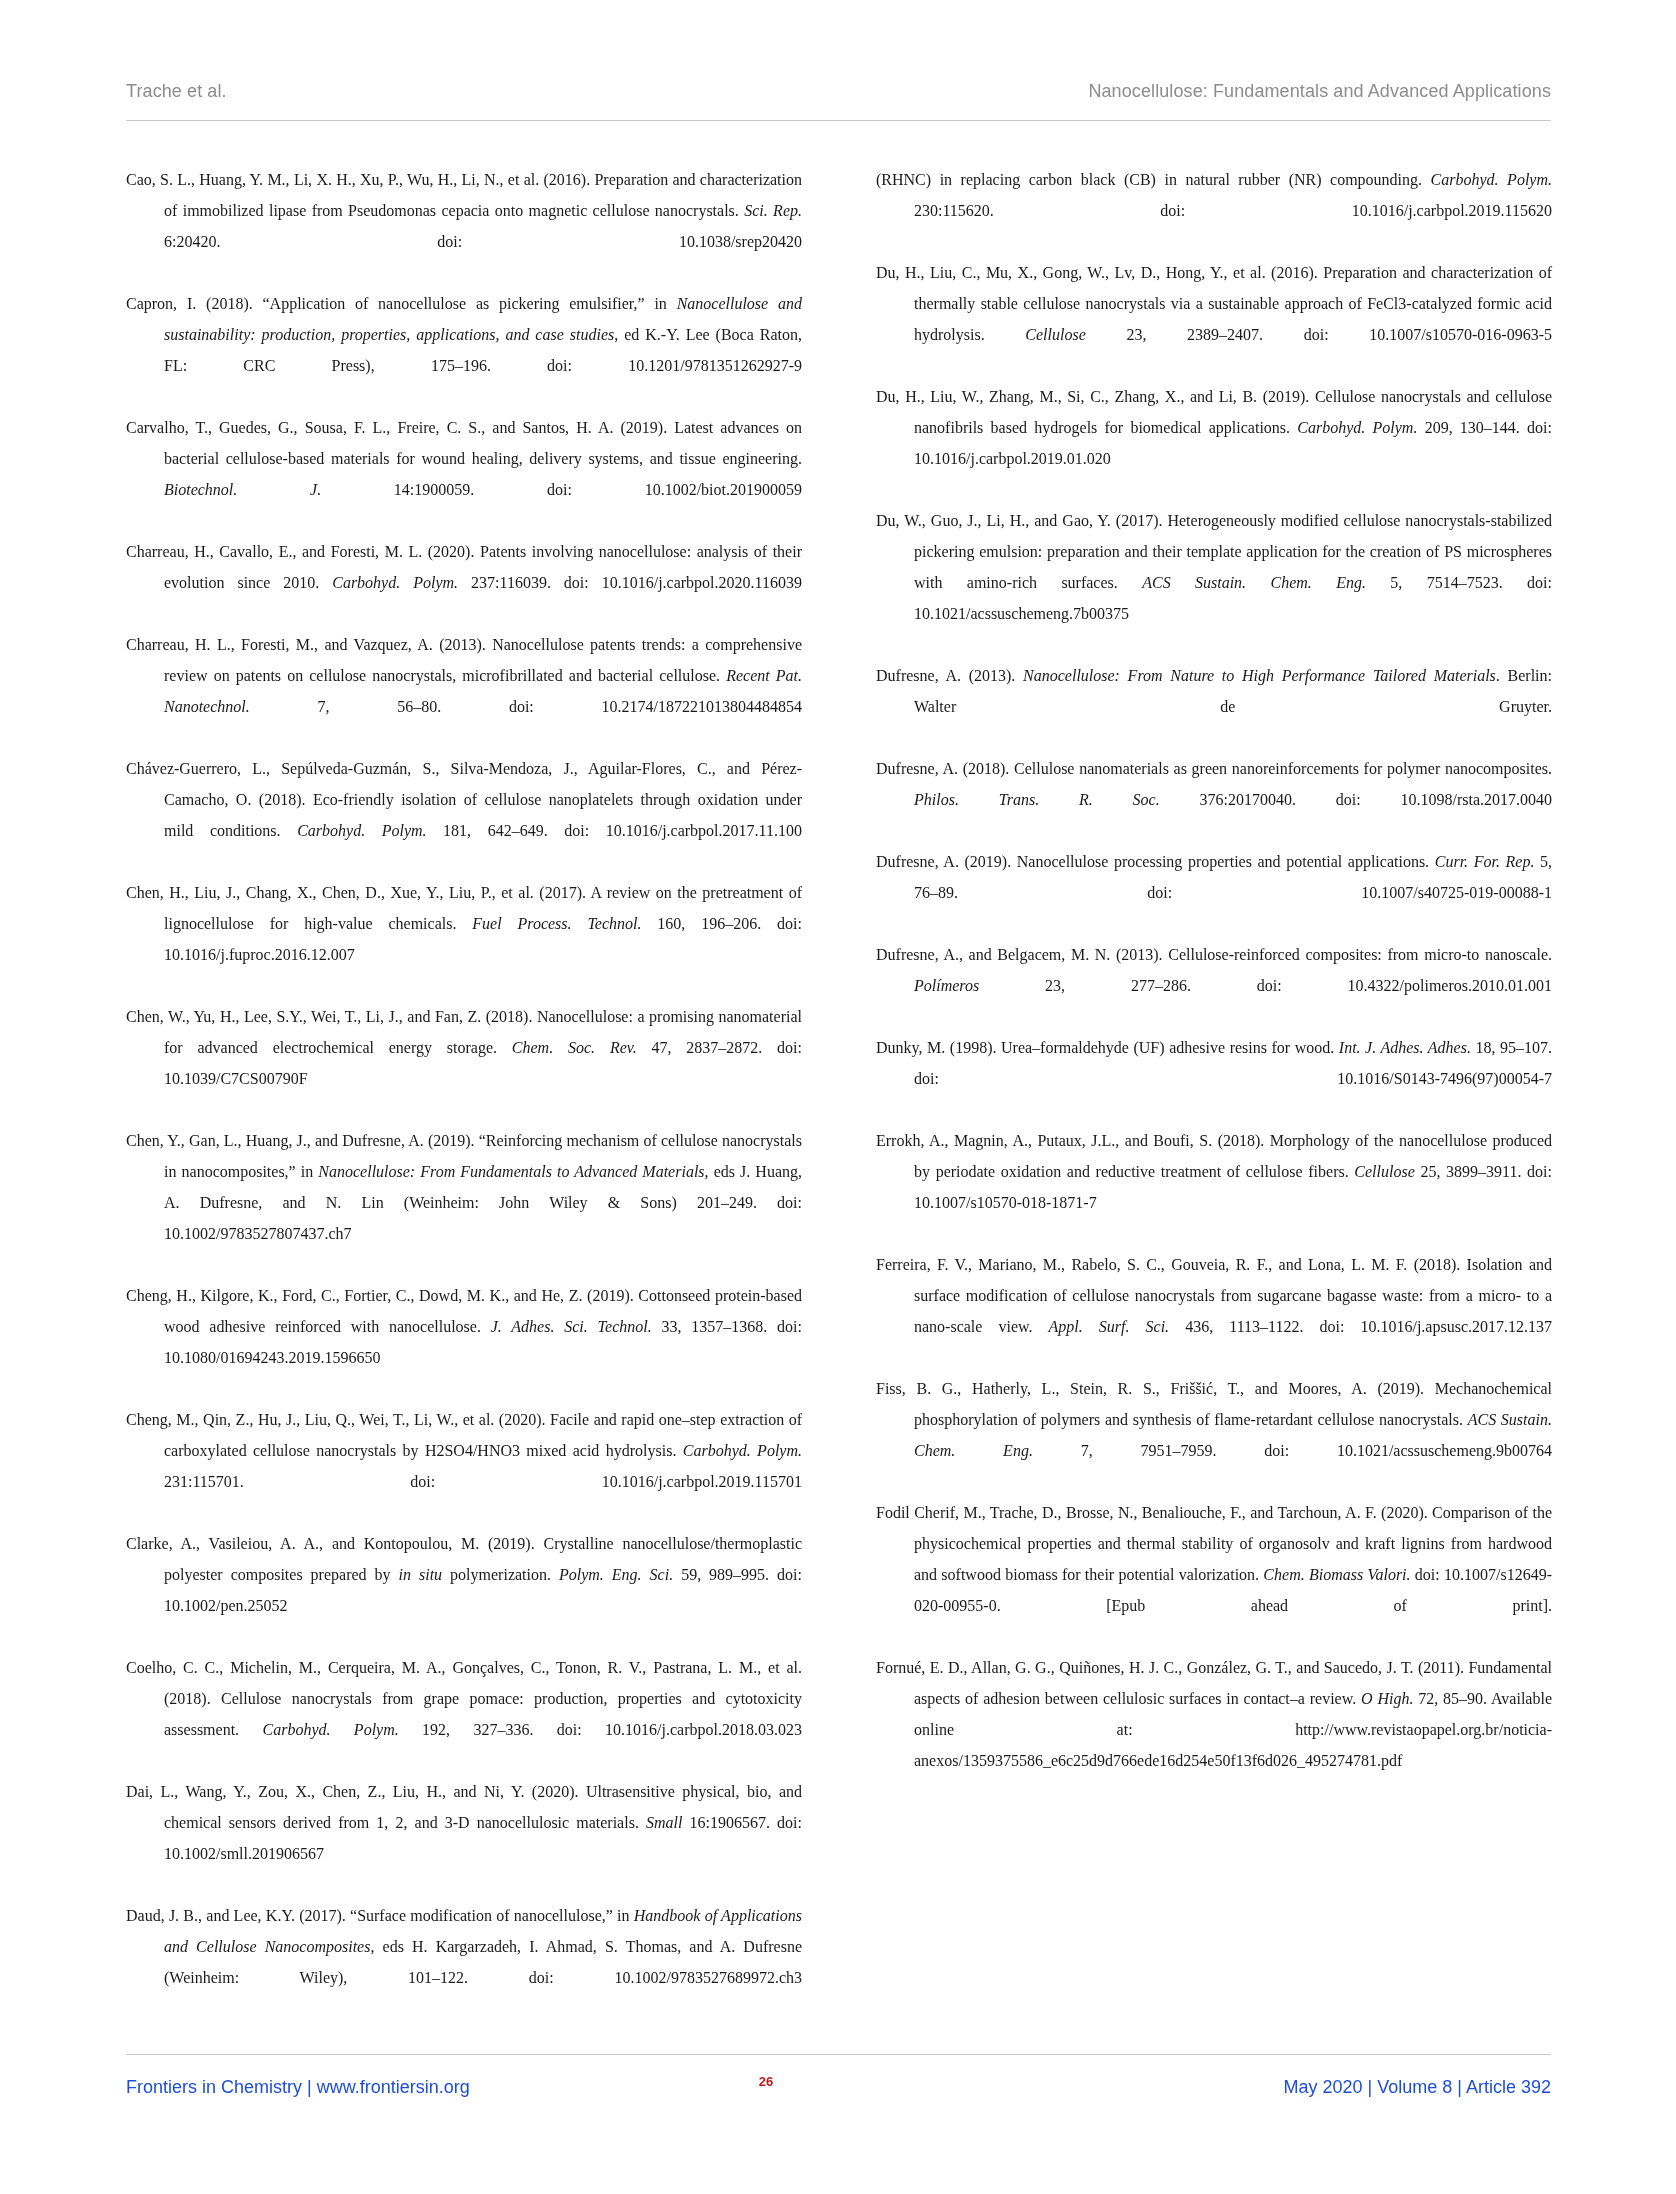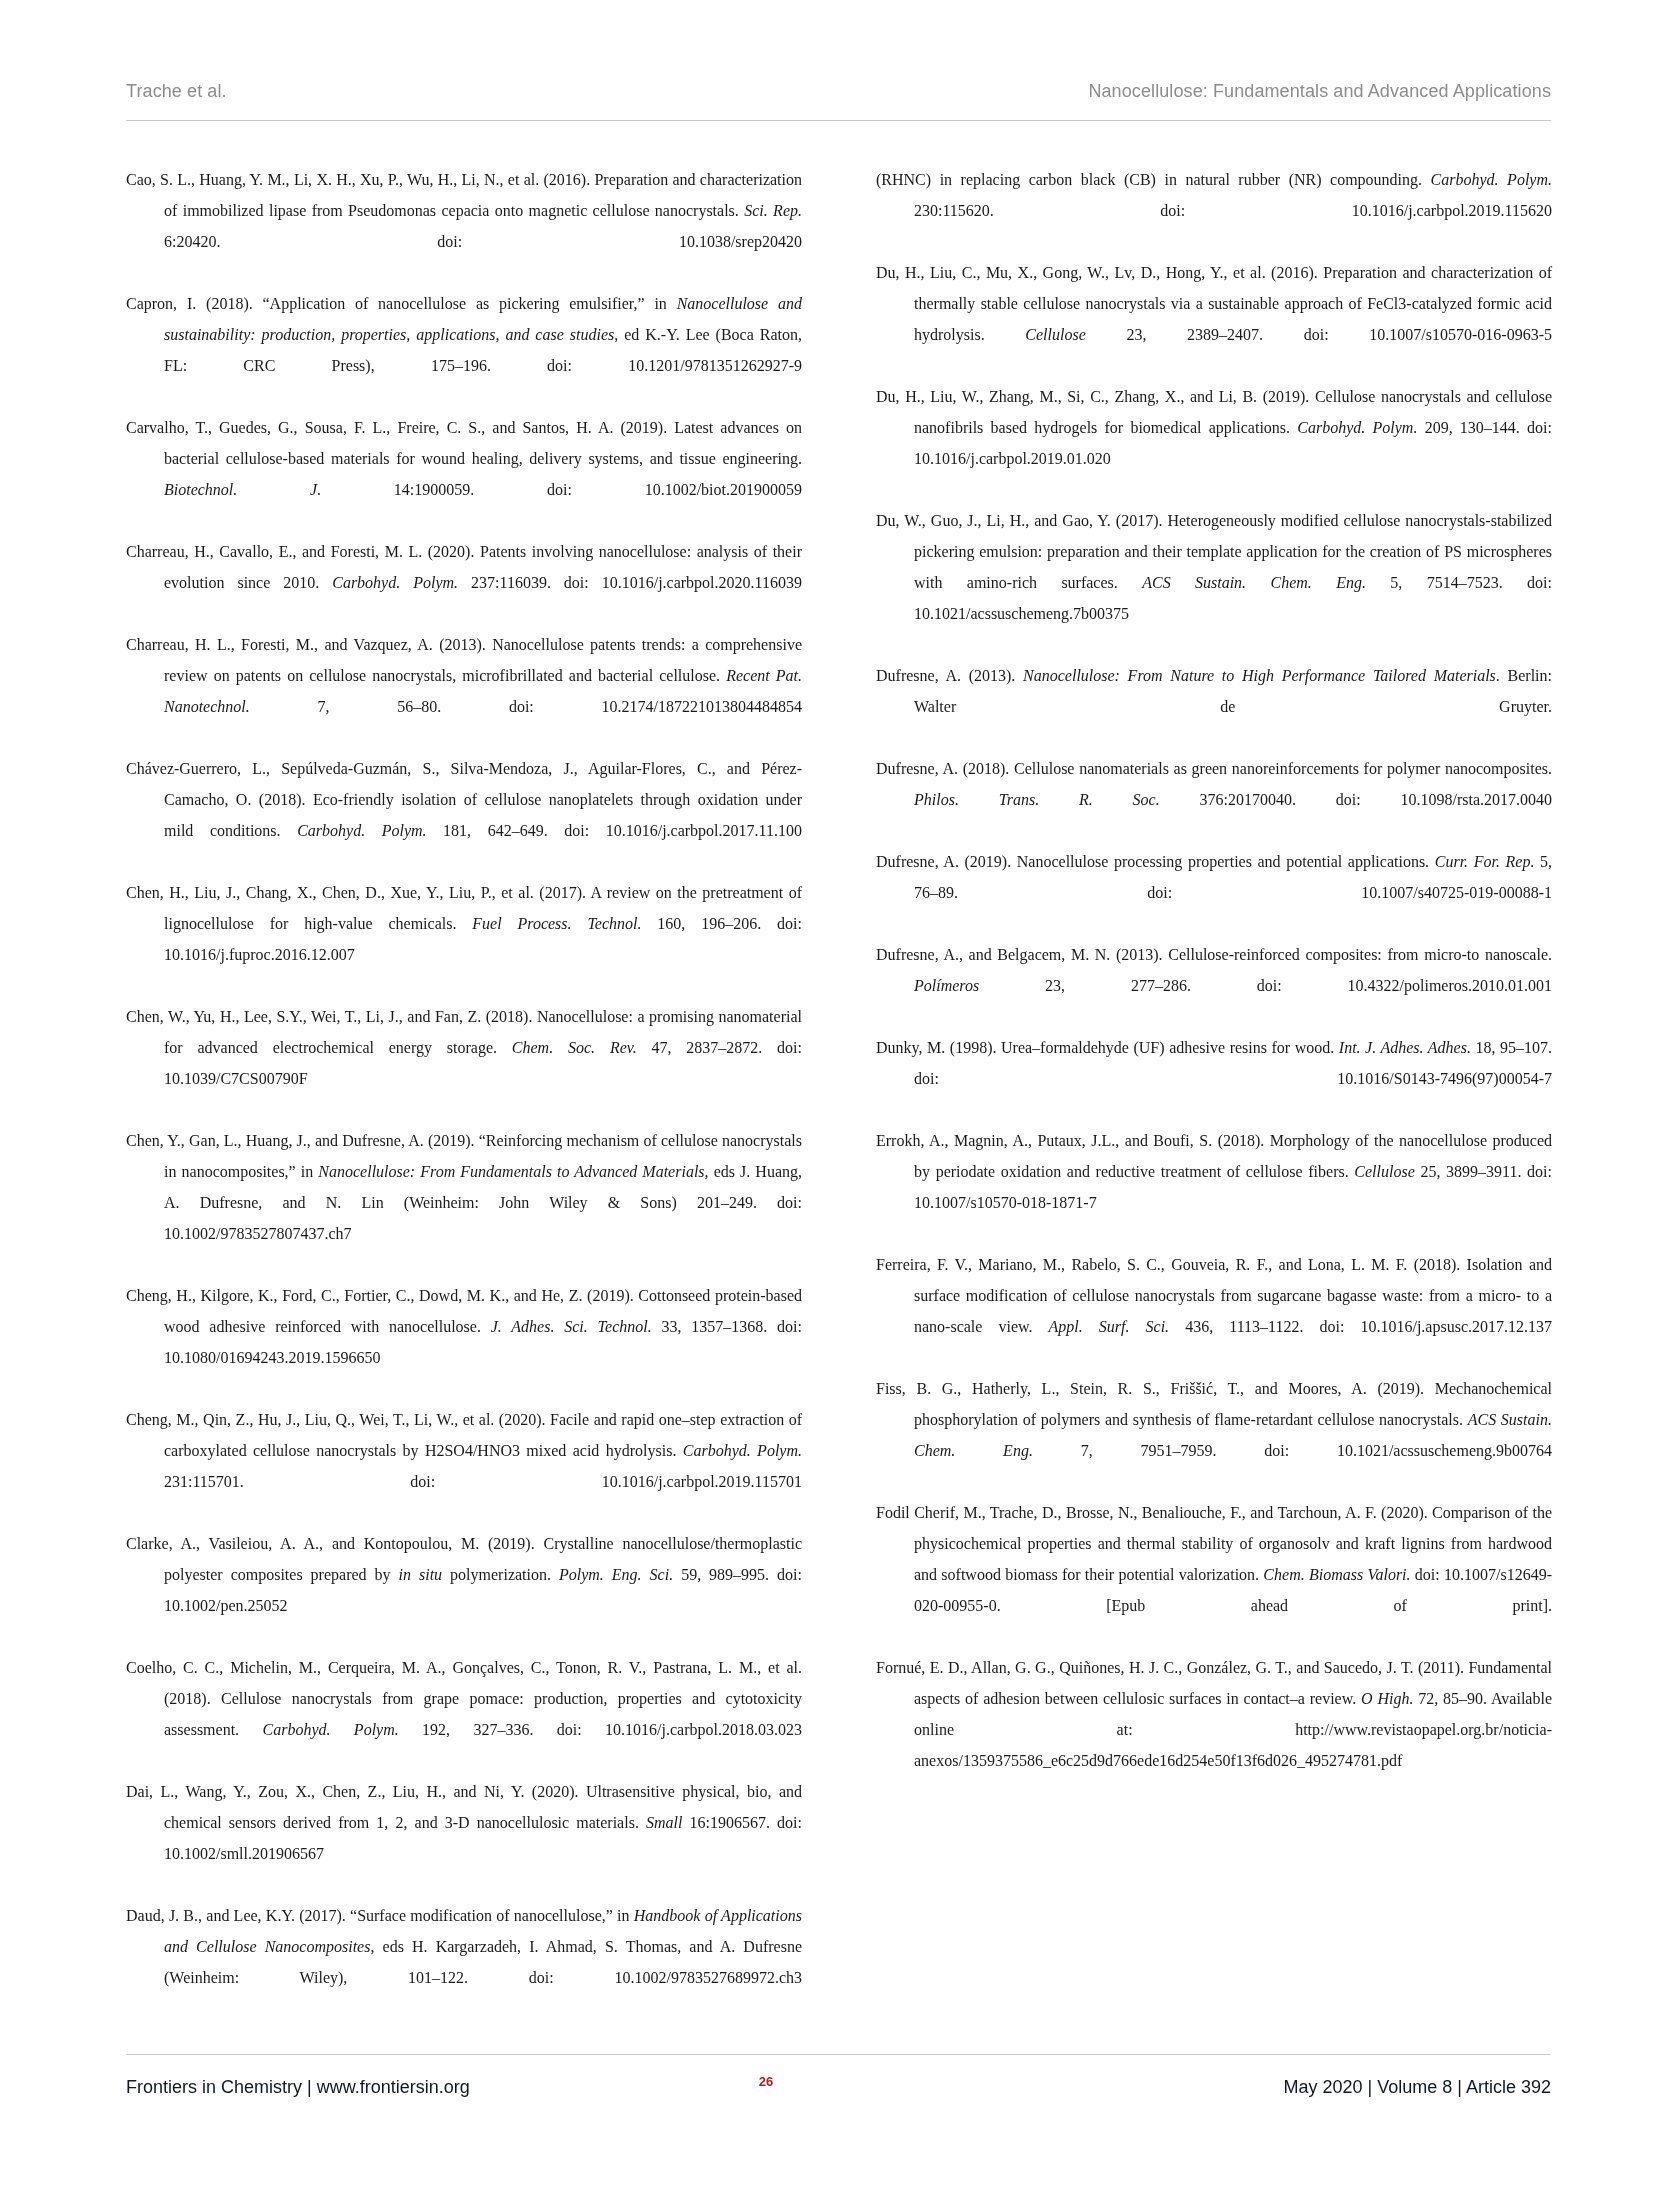--- a/index.html
+++ b/index.html
@@ -97,21 +97,21 @@
   .footer {
     position: absolute;
     left: 126px;
     top: 2077px;
     width: 1425px;
     display: flex;
     justify-content: space-between;
     align-items: baseline;
     font-family: "Liberation Sans", sans-serif;
     font-size: 18px;
-    color: #0f172a;
+    color: #1d4ed8;
   }
   .footer-center {
     position: absolute;
     left: 0;
     right: 0;
     top: 2074px;
     text-align: center;
     font-family: "Liberation Sans", sans-serif;
     font-size: 13px;
     font-weight: bold;

